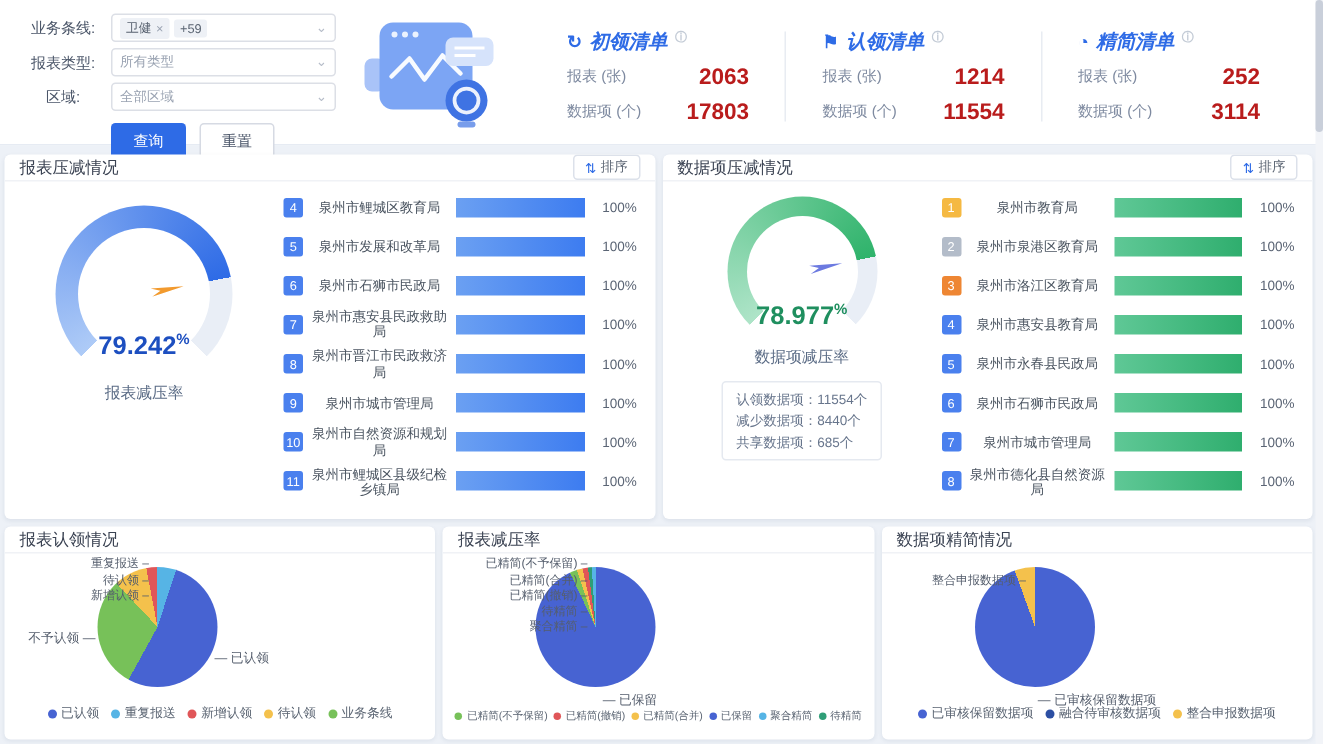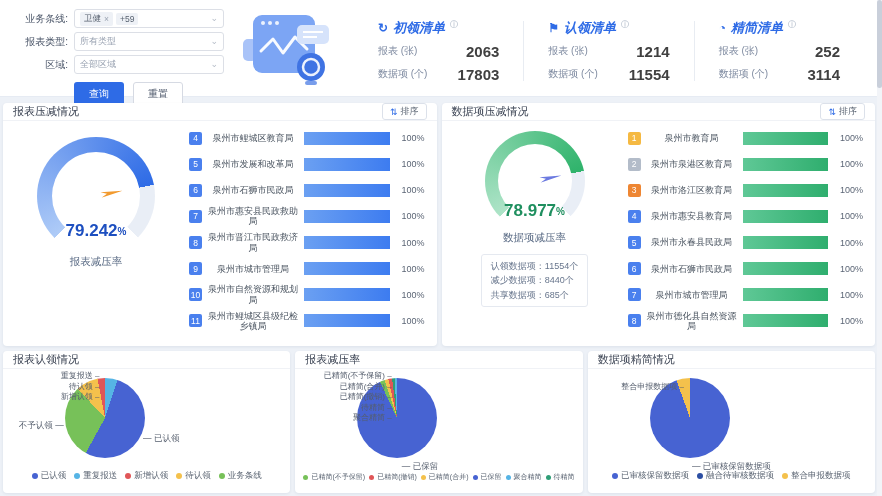--- a/index.html
+++ b/index.html
@@ -3,41 +3,41 @@
 <meta charset="utf-8">
 <style>
   *{margin:0;padding:0;box-sizing:border-box;}
   html,body{width:882px;height:496px;}
   .page{width:882px;height:496px;background:#edf1f7;font-family:"Liberation Sans",sans-serif;position:relative;overflow:hidden;}
 
   
   .topbar{height:97px;background:#fff;display:flex;padding:9px 18px 6px 16px;border-bottom:1px solid #e6ebf3;}
   .filters{width:208px;display:flex;flex-direction:column;gap:4px;flex:none;}
   .filter-row{display:flex;align-items:center;gap:6px;height:19px;}
-  .filter-label{width:52px;text-align:right;font-size:10px;color:#4a5568;flex:none;}
+  .filter-label{width:52px;text-align:center;font-size:10px;color:#4a5568;flex:none;}
   .select-box{flex:1;height:19px;border:1px solid #dcdfe6;border-radius:3px;background:#fff;display:flex;align-items:center;padding:0 5px;gap:3px;font-size:9px;color:#9aa3b2;cursor:pointer;}
   .chip{background:#eef1f6;border-radius:2px;padding:1px 4px;font-size:8.5px;color:#5a6472;display:flex;align-items:center;gap:3px;white-space:nowrap;}
   .chip-close{color:#9aa3b2;cursor:pointer;}
   .chevron{margin-left:auto;color:#b6bdc9;font-size:9px;line-height:1;}
   .btn-row{display:flex;gap:9px;margin:4px 0 0 58px;}
   .btn{height:24px;padding:0 14px;border-radius:3px;font-size:10px;display:flex;align-items:center;border:1px solid transparent;cursor:pointer;}
   .btn-primary{background:#2e6be6;color:#fff;}
   .btn-plain{background:#fff;border-color:#d6dae3;color:#4a5568;}
 
   .hero{width:122px;flex:none;display:flex;align-items:center;justify-content:center;}
 
   .stats{flex:1;display:flex;align-items:center;padding:2px 0 0 8px;}
   .stat-card{flex:1;display:flex;flex-direction:column;gap:6px;padding:0 24px;}
   .vdiv{width:1px;height:60px;background:#e8ecf2;flex:none;}
   .card-title-row{display:flex;align-items:center;gap:5px;font-size:13px;font-weight:bold;font-style:italic;color:#2e6be6;}
   .card-icon{font-style:normal;font-size:12px;line-height:1;}
   .info-icon{color:#c3cbd6;font-size:8px;font-style:normal;align-self:flex-start;}
   .card-row{display:flex;justify-content:space-between;align-items:center;}
   .card-row-label{font-size:10px;color:#7e8aa0;}
-  .card-row-value{font-size:15px;font-weight:bold;color:#404040;}
+  .card-row-value{font-size:15px;font-weight:bold;color:#b91c1c;}
 
   
   main{position:absolute;top:103px;left:3px;right:7px;bottom:3px;display:grid;grid-template-columns:repeat(6,1fr);grid-template-rows:243px 142px;gap:5px;}
   .panel{background:#fff;border-radius:4px;box-shadow:0 1px 3px rgba(30,50,90,.08);overflow:hidden;position:relative;}
   .panel-report{grid-area:1/1/2/4;}
   .panel-data{grid-area:1/4/2/7;}
   .panel-pie1{grid-area:2/1/3/3;}
   .panel-pie2{grid-area:2/3/3/5;}
   .panel-pie3{grid-area:2/5/3/7;}
   .panel-head{height:18px;display:flex;align-items:center;justify-content:space-between;padding:0 10px;border-bottom:1px solid #f0f2f6;}
@@ -48,21 +48,21 @@
   
   .panel-body{display:flex;height:calc(100% - 26px);}
   .gauge-col{width:186px;flex:none;display:flex;flex-direction:column;align-items:center;padding-top:16px;}
   .panel--green .gauge-col{padding-top:10px;}
   .gauge-ring{width:118px;height:118px;border-radius:50%;position:relative;}
   .panel--green .gauge-ring{width:100px;height:100px;}
   .gauge-ring::after{content:"";position:absolute;inset:15px;background:#fff;border-radius:50%;}
   .panel--green .gauge-ring::after{inset:13px;}
   .gauge-pointer{position:absolute;left:50%;top:50%;width:0;height:0;z-index:2;}
   .gauge-pointer i{position:absolute;left:5px;top:-4px;width:22px;height:8px;display:block;clip-path:polygon(0 15%,100% 50%,0 85%,28% 50%);}
-  .gauge-value{margin-top:-34px;z-index:3;font-weight:bold;font-size:17px;display:flex;align-items:center;gap:0;}
+  .gauge-value{margin-top:-34px;z-index:3;font-weight:bold;font-size:17px;display:flex;align-items:flex-start;gap:0;}
   .panel--green .gauge-value{margin-top:-30px;}
   .gauge-unit{font-size:10px;font-weight:bold;}
   .gauge-caption{margin-top:14px;font-size:10.5px;color:#5a6b85;}
   .panel--green .gauge-caption{margin-top:10px;}
   .gauge-stats{margin-top:9px;border:1px solid #e5e9f0;border-radius:3px;padding:4px 9px;font-size:9px;color:#67758c;line-height:1.6;}
   .bars-col{flex:1;display:flex;flex-direction:column;justify-content:center;padding:4px 12px 4px 0;}
   .bar-row{display:flex;align-items:center;height:26.5px;gap:5px;}
   .bar-badge{width:13px;height:13px;border-radius:2px;color:#fff;font-size:8.5px;display:flex;align-items:center;justify-content:center;flex:none;}
   .bar-name{width:92px;font-size:9px;color:#4a5460;line-height:1.15;text-align:center;flex:none;overflow:hidden;max-height:21px;}
   .bar-track{flex:1;height:13px;}

